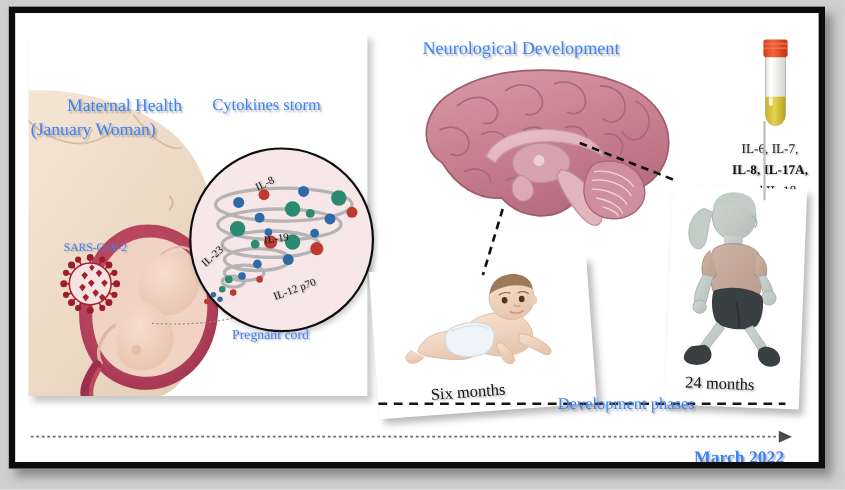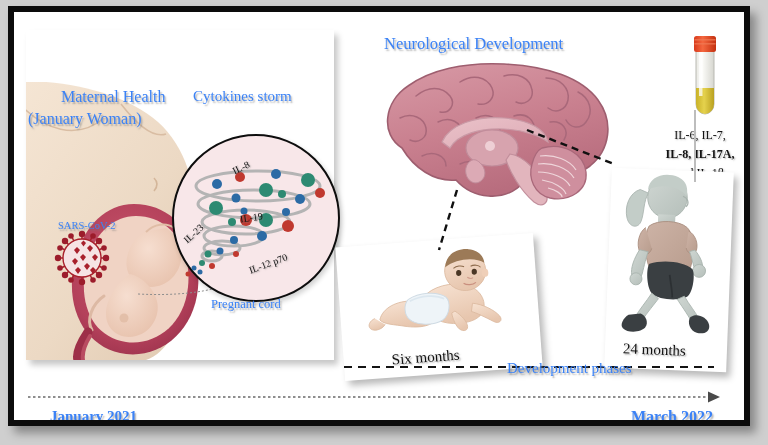--- a/index.html
+++ b/index.html
@@ -382,18 +382,17 @@
 
      <path d="M681,98 L681,170" stroke="#bdbdbd" stroke-width="2" fill="none"></path>
 
      <path d="M330,355 L700,355" stroke="#141414" stroke-width="2.2" stroke-dasharray="8,6" fill="none"></path>
 
      <path d="M14,385 L702,385" stroke="#6a6a6a" stroke-width="1.6" stroke-dasharray="2.5,2.5" fill="none"></path>
      <path d="M694,379.5 L706,385 L694,390.5 Z" fill="#4a4a4a"></path>
    </svg>
 
    <div class="txt" id="t-devphase">Development phases</div>
-   <div class="txt bold" id="t-jan">January 2021</div>
    <div class="txt bold" id="t-mar">March 2022</div>
 
   </div>
  </div>
 </div>
 
 </body></html>

